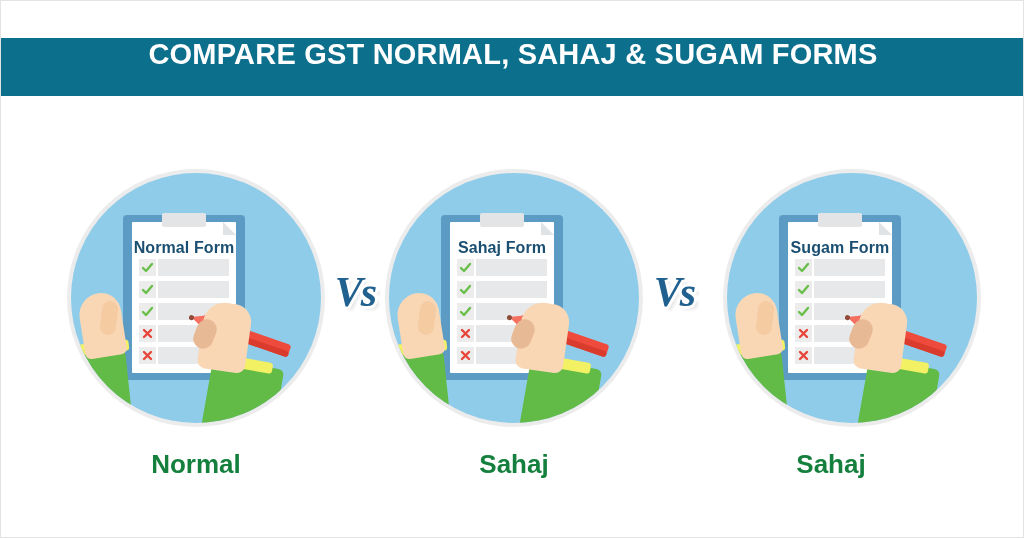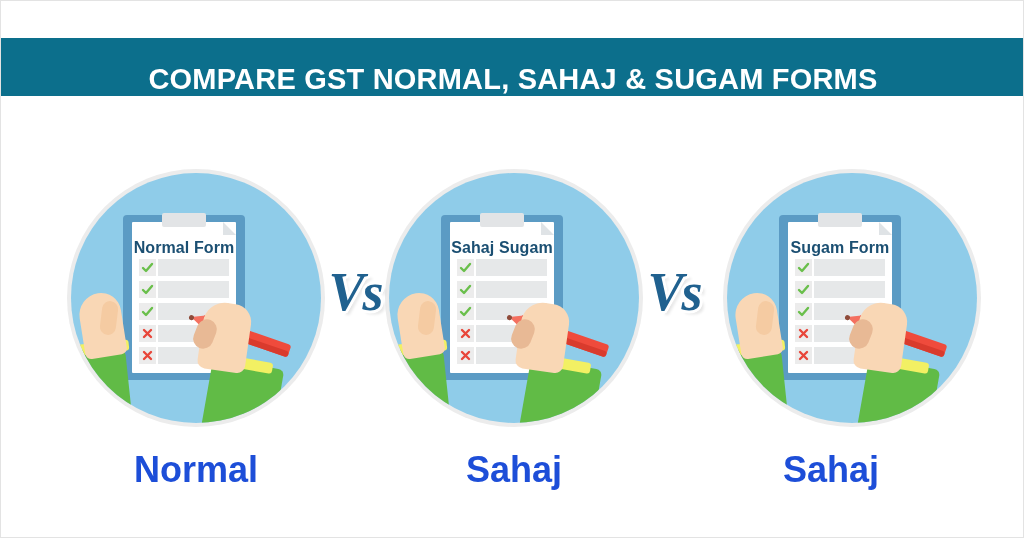--- a/index.html
+++ b/index.html
@@ -23,21 +23,21 @@
 
   
   .banner {
     position: absolute;
     left: 0;
     top: 37px;
     width: 1024px;
     height: 58px;
     background: #0c6f8c;
     display: flex;
-    align-items: flex-end;
+    align-items: flex-start;
     justify-content: center;
   }
 
   .banner-title {
     color: #ffffff;
     font-size: 29px;
     font-weight: bold;
     letter-spacing: 0.2px;
     white-space: nowrap;
     font-family: "Liberation Sans", sans-serif;
@@ -308,21 +308,21 @@
   
   .vs {
     position: absolute;
     top: 255px;
     width: 72px;
     height: 72px;
     display: flex;
     align-items: center;
     justify-content: center;
     color: #20618f;
-    font-size: 54px;
+    font-size: 42px;
     font-weight: bold;
     font-family: "Liberation Serif", serif;
     font-style: italic;
     text-shadow:
       -2px -2px 0 #fff,  2px -2px 0 #fff,
       -2px  2px 0 #fff,  2px  2px 0 #fff,
       -3px  0   0 #fff,  3px  0   0 #fff,
        0   -3px 0 #fff,  0    3px 0 #fff,
        4px  4px 3px rgba(0,0,0,0.10);
     letter-spacing: -2px;
@@ -336,22 +336,22 @@
     left: 0;
     top: 448px;
     width: 1024px;
     height: 50px;
   }
   .caption {
     position: absolute;
     top: 0;
     width: 258px;
     text-align: center;
-    color: #1d4ed8;
-    font-size: 36px;
+    color: #15803d;
+    font-size: 26px;
     font-weight: bold;
     font-family: "Liberation Sans", sans-serif;
   }
   .caption-0 { left: 66px; }
   .caption-1 { left: 384px; }
   .caption-2 { left: 701px; }
 </style>
 </head>
 <body>
 
@@ -438,21 +438,21 @@
 
       </div>
     </div>
 
     <div class="panel panel-1">
       <div class="circle">
 
         <div class="clipboard">
           <div class="paper">
             <div class="paper-fold"></div>
-            <div class="form-title">Sahaj Sugam</div>
+            <div class="form-title">Sahaj Form</div>
             <div class="rows">
               <div class="row">
                 <div class="mark-box">
                   <svg width="13" height="13" viewBox="0 0 13 13">
                       <path d="M2 7 L5 10 L11 3" stroke="#6abf4b" stroke-width="2.4" fill="none" stroke-linecap="round" stroke-linejoin="round"></path>
                     </svg>
                 </div>
                 <div class="bar"></div>
               </div>
               <div class="row">

